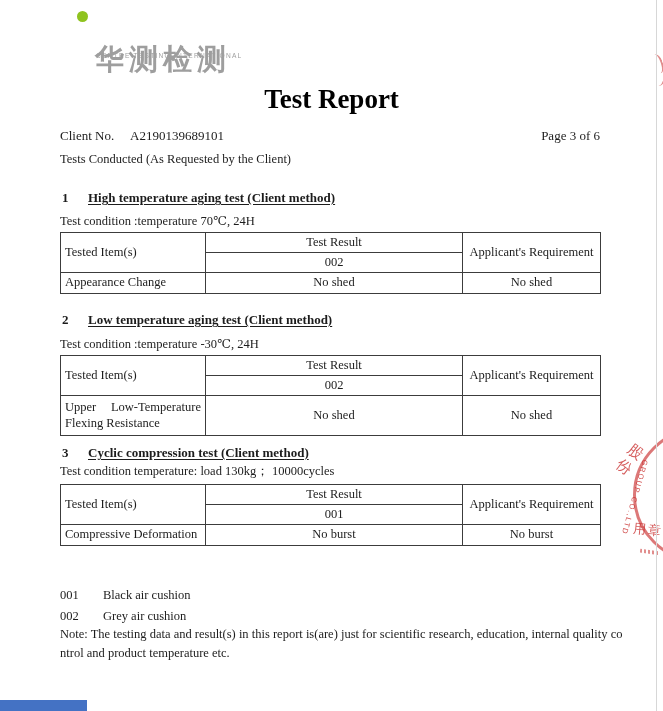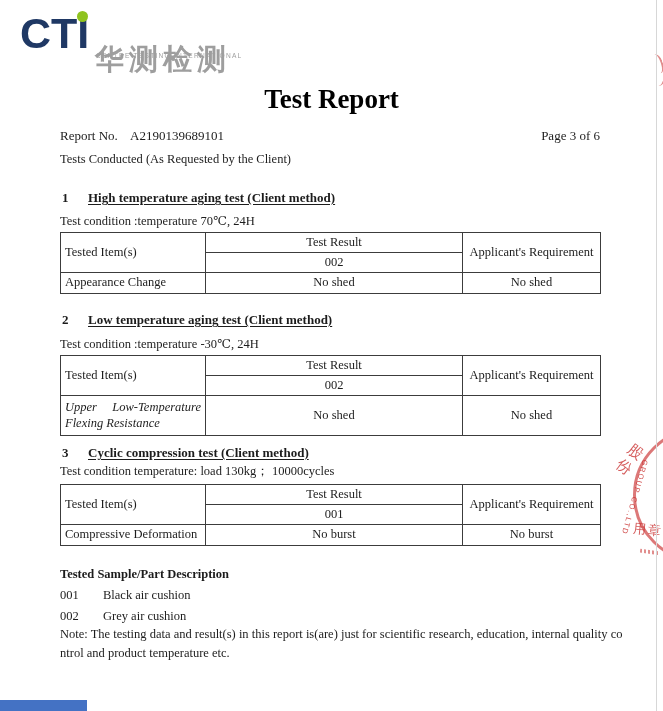--- a/index.html
+++ b/index.html
@@ -55,21 +55,21 @@
   table.ttable {
     position: absolute; left: 60px; width: 540px;
     border-collapse: collapse; table-layout: fixed;
     font-size: 12.5px; color: #1c1c1c;
   }
   table.ttable td { border: 1px solid #3c3c3c; padding: 0 4px; line-height: 1.25; }
   col.c1 { width: 145px; } col.c2 { width: 257px; } col.c3 { width: 138px; }
   tr.h20 { height: 20px; } tr.h21 { height: 21px; } tr.h40 { height: 40px; }
   td.left { text-align: left; padding-left: 6px; vertical-align: middle; }
   td.center { text-align: center; vertical-align: middle; }
-  td.justify { text-align: justify; text-align-last: left; padding-right: 5px; line-height: 1.55; font-style: italic; }
+  td.justify { text-align: justify; text-align-last: left; padding-right: 5px; line-height: 1.55; }
   
   .desc-head { position: absolute; left: 60px; top: 567px; font-size: 12.5px; font-weight: bold; }
   .sample-id   { position: absolute; left: 60px;  font-size: 12.5px; }
   .sample-text { position: absolute; left: 103px; font-size: 12.5px; }
   .note { position: absolute; left: 60px; font-size: 12.5px; white-space: nowrap; }
   
   .stamp-circle {
     position: absolute; left: 633px; top: 427px;
     width: 130px; height: 130px; border-radius: 50%;
     border: 3px solid rgba(201, 48, 47, 0.65);
@@ -111,28 +111,27 @@
   
   .edge-line { position: absolute; left: 656px; top: 0; width: 1px; height: 711px; background: #d7d7d7; }
   .footer-bar { position: absolute; left: 0; top: 700px; width: 87px; height: 11px; }
 </style>
 </head>
 <body>
 
 <div class="page">
 
   <div class="logo">
-    <span class="logo-acronym" style="color:#1f3864">CTI</span>
     <span class="logo-dot" style="background:#8fc31f"></span>
     <span class="logo-cn" style="color:#9e9e9e">华测检测</span>
     <span class="logo-tagline" style="color:#9e9e9e">CENTRE TESTING INTERNATIONAL</span>
   </div>
 
   <div class="title">Test Report</div>
-  <div class="meta-label">Report No.</div>
+  <div class="meta-label">Client No.</div>
   <div class="meta-value">A2190139689101</div>
   <div class="meta-page">Page 3 of 6</div>
   <div class="tests-conducted">Tests Conducted (As Requested by the Client)</div>
 
   <div class="sec-head" style="top:190px">
     <span class="num">1</span><span class="txt">High temperature aging test (Client method)</span>
   </div>
   <div class="cond" style="top:213px">Test condition :temperature 70℃, 24H</div>
   <table class="ttable" style="top:232px">
     <colgroup>
@@ -204,21 +203,20 @@
       <td class="center">001</td>
     </tr>
     <tr class="h21">
       <td class="left">Compressive Deformation</td>
       <td class="center">No burst</td>
       <td class="center">No burst</td>
     </tr>
   </tbody>
     </table>
 
-  <div class="desc-head">Tested Sample/Part Description</div>
   <div class="sample-id" style="top:588px">001</div>
   <div class="sample-text" style="top:588px">Black air cushion</div>
   <div class="sample-id" style="top:609px">002</div>
   <div class="sample-text" style="top:609px">Grey air cushion</div>
   <div class="note" style="top:627px">Note: The testing data and result(s) in this report is(are) just for scientific research, education, internal quality co</div>
   <div class="note" style="top:646px">ntrol and product temperature etc.</div>
 
   <div class="stamp-circle"></div>
   <div class="stamp-top-text">股份</div>
   <div class="stamp-arc-text">GROUP CO.,LTD</div>

